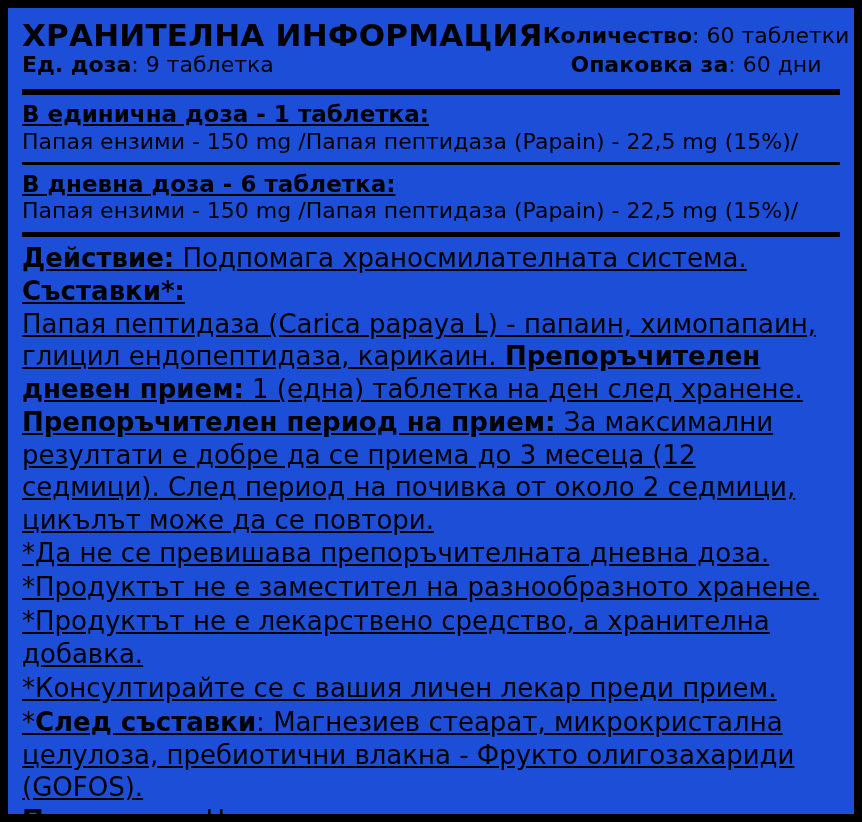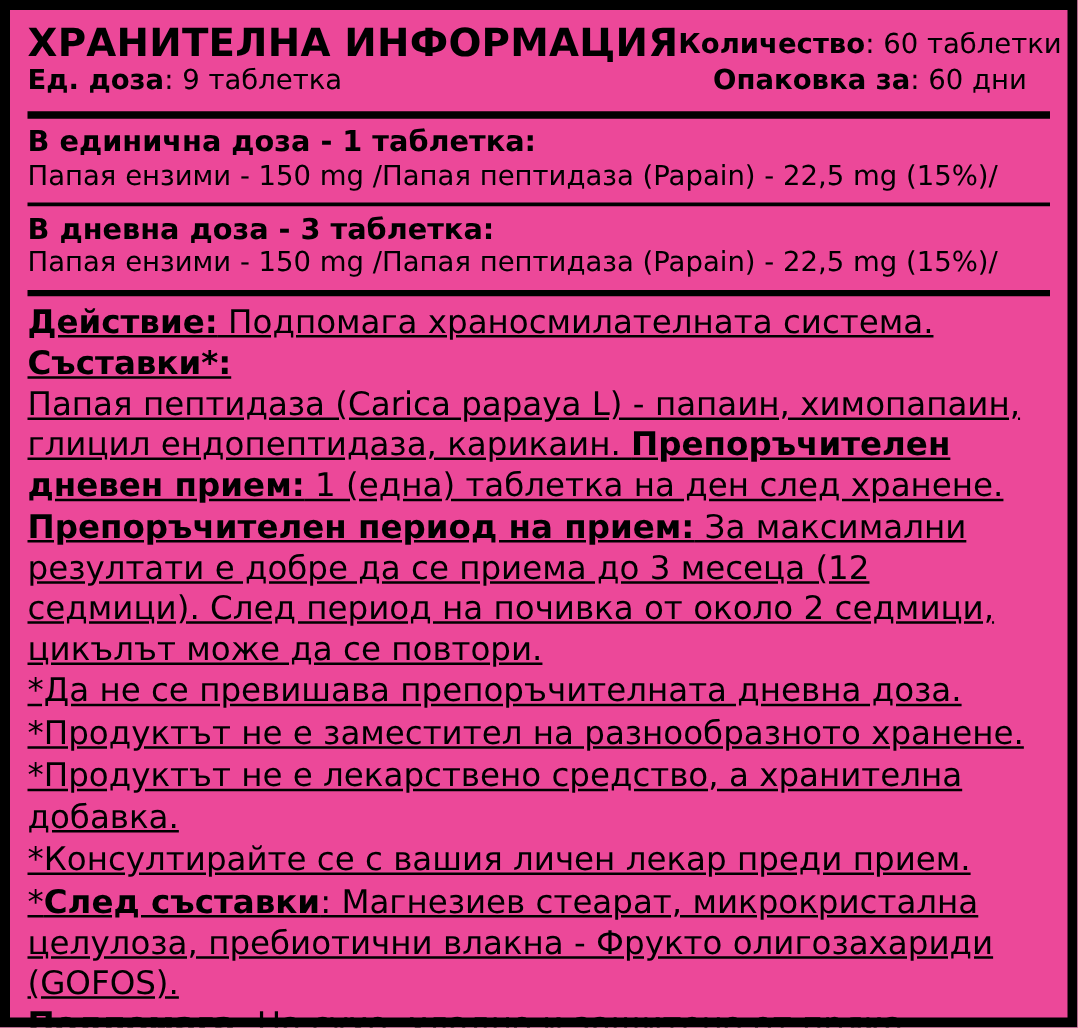--- a/index.html
+++ b/index.html
@@ -13,21 +13,21 @@
     font-family: "DejaVu Sans", sans-serif;
     color: #000000;
     overflow: hidden;
   }
   .label {
     box-sizing: border-box;
     width: 862px;
     height: 822px;
     border: 8px solid #000000;
     padding: 10px 14px 16px 14px;
-    background: #ec4899;
+    background: #1d4ed8;
   }
   .row-head {
     display: flex;
     justify-content: space-between;
     align-items: flex-start;
   }
   .title {
     font-size: 31px;
     font-weight: bold;
     letter-spacing: 0.2px;
@@ -59,20 +59,21 @@
   }
   .rule-med {
     border-bottom: 5px solid #000;
     margin: 7px 0 5px 0;
   }
   .sec-title {
     font-size: 23px;
     font-weight: bold;
     line-height: 1.2;
     white-space: nowrap;
+    text-decoration: underline;
   }
   .sec-body {
     font-size: 22px;
     line-height: 1.22;
     white-space: nowrap;
   }
   .para {
     font-size: 26px;
     line-height: 1.26;
     text-decoration: underline;
@@ -104,21 +105,21 @@
   <div class="rule-thick"></div>
 
   <div>
     <div class="sec-title">В единична доза - 1 таблетка:</div>
     <div class="sec-body">Папая ензими - 150 mg /Папая пептидаза (Papain) - 22,5 mg (15%)/</div>
   </div>
 
   <div class="rule-thin"></div>
 
   <div>
-    <div class="sec-title">В дневна доза - 3 таблетка:</div>
+    <div class="sec-title">В дневна доза - 6 таблетка:</div>
     <div class="sec-body">Папая ензими - 150 mg /Папая пептидаза (Papain) - 22,5 mg (15%)/</div>
   </div>
 
   <div class="rule-med"></div>
 
   <div>
 
     <div class="para">
       <span class="b">Действие:</span><span> Подпомага храносмилателната система. </span><span class="b">Съставки*:</span>
     </div>

